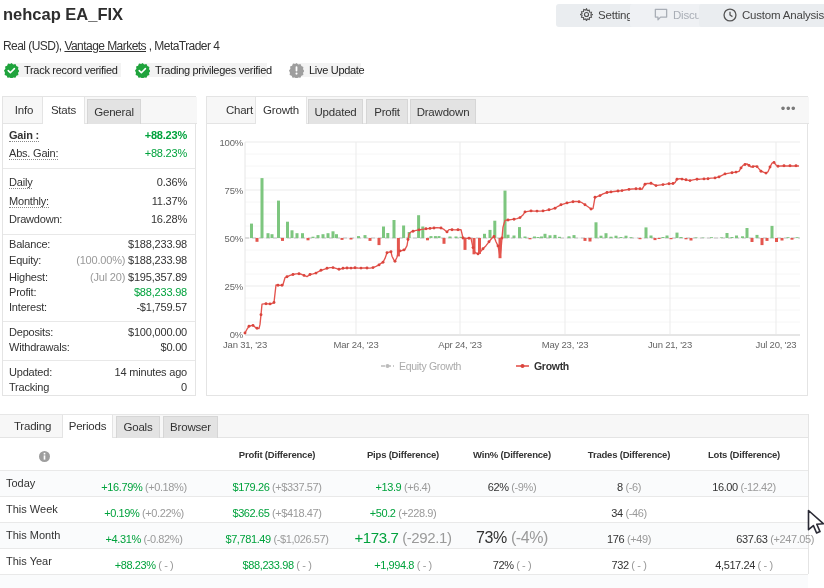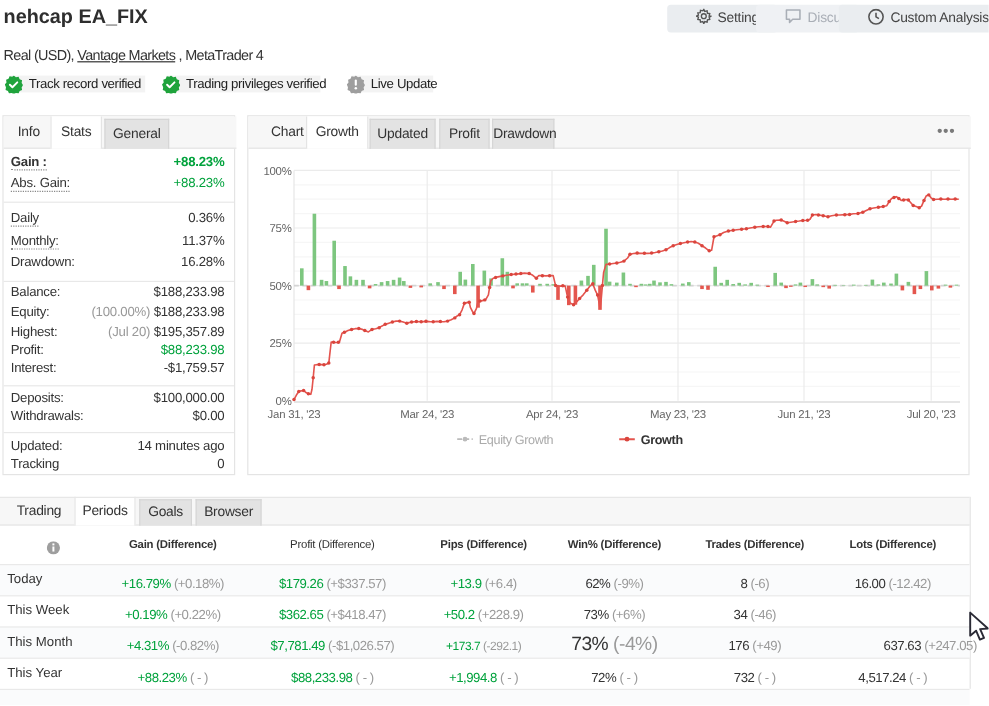--- a/index.html
+++ b/index.html
@@ -82,21 +82,21 @@
 </div>
 </div>
 
 <div style="position:absolute;left:206px;top:96px;width:602px;height:300px;border:1px solid #e4e4e4;box-sizing:border-box;background:#fff">
 <div style="position:relative;width:600px;height:298px">
 <div style="position:absolute;left:0px;top:0px;width:602px;height:27px;background:#f7f7f7;border-bottom:1px solid #e4e4e4;box-sizing:border-box"></div>
 <div style="position:absolute;left:8px;top:0px;width:38px;height:27px;line-height:27px;text-align:right;font-size:11.5px;color:#333;letter-spacing:-0.2px">Chart</div>
 <div style="position:absolute;left:48px;top:0px;width:52px;height:27px;background:#fff;border-left:1px solid #e4e4e4;border-right:1px solid #e4e4e4;box-sizing:border-box;text-align:center;font-size:11.5px;color:#333;line-height:27px;letter-spacing:-0.2px">Growth</div>
 <div style="position:absolute;left:101px;top:2px;width:55px;height:25px;background:#e3e3e3;border:1px solid #d6d6d6;border-bottom:none;box-sizing:border-box;text-align:center;font-size:11.5px;color:#333;line-height:24px;letter-spacing:-0.2px">Updated</div>
 <div style="position:absolute;left:159px;top:2px;width:42px;height:25px;background:#e3e3e3;border:1px solid #d6d6d6;border-bottom:none;box-sizing:border-box;text-align:center;font-size:11.5px;color:#333;line-height:24px;letter-spacing:-0.2px">Profit</div>
-<div style="position:absolute;left:203px;top:2px;width:52px;height:25px;background:#e3e3e3;border:1px solid #d6d6d6;border-bottom:none;box-sizing:border-box;text-align:center;font-size:11.5px;color:#333;line-height:24px;letter-spacing:-0.2px">Drawdown</div>
+<div style="position:absolute;left:203px;top:2px;width:66px;height:25px;background:#e3e3e3;border:1px solid #d6d6d6;border-bottom:none;box-sizing:border-box;text-align:center;font-size:11.5px;color:#333;line-height:24px;letter-spacing:-0.2px">Drawdown</div>
 <div style="position:absolute;right:11px;top:4px;font-size:13px;color:#7a7a7a;letter-spacing:0.5px">•••</div>
 </div>
 </div>
 <svg width="602" height="273" viewBox="0 0 602 273" style="position:absolute;left:206px;top:123px">
 <line x1="39" y1="31" x2="594" y2="31" stroke="#f6f6f6" stroke-width="1"></line>
 <line x1="39" y1="43" x2="594" y2="43" stroke="#f6f6f6" stroke-width="1"></line>
 <line x1="39" y1="55" x2="594" y2="55" stroke="#f6f6f6" stroke-width="1"></line>
 <line x1="39" y1="79" x2="594" y2="79" stroke="#f6f6f6" stroke-width="1"></line>
 <line x1="39" y1="91" x2="594" y2="91" stroke="#f6f6f6" stroke-width="1"></line>
 <line x1="39" y1="103" x2="594" y2="103" stroke="#f6f6f6" stroke-width="1"></line>
@@ -354,45 +354,43 @@
 <div style="position:absolute;left:62px;top:414px;width:51px;height:24px;background:#fff;border-left:1px solid #e4e4e4;border-right:1px solid #e4e4e4;box-sizing:border-box;text-align:center;font-size:11.5px;color:#333;line-height:24px;letter-spacing:-0.2px">Periods</div>
 <div style="position:absolute;left:116px;top:416px;width:44px;height:22px;background:#e3e3e3;border:1px solid #d6d6d6;border-bottom:none;box-sizing:border-box;text-align:center;font-size:11.5px;color:#333;line-height:21px;letter-spacing:-0.2px">Goals</div>
 <div style="position:absolute;left:163px;top:416px;width:55px;height:22px;background:#e3e3e3;border:1px solid #d6d6d6;border-bottom:none;box-sizing:border-box;text-align:center;font-size:11.5px;color:#333;line-height:21px;letter-spacing:-0.2px">Browser</div>
 <div style="position:absolute;left:808px;top:414px;width:1px;height:160px;background:#e4e4e4"></div>
 <div style="position:absolute;left:0;top:414px;width:808px;height:1px;background:#e7e7e7"></div>
 <svg width="11" height="11" viewBox="0 0 12 12" style="position:absolute;left:39px;top:451px">
       <circle cx="6" cy="6" r="6" fill="#9e9e9e"></circle>
       <rect x="5.1" y="4.8" width="1.8" height="4.6" fill="#fff"></rect>
       <rect x="5.1" y="2" width="1.8" height="1.8" fill="#fff"></rect>
     </svg>
-<div style="position:absolute;left:74px;top:444px;width:140px;text-align:center"><span style="font-size:9.5px;font-weight:bold;color:#333;letter-spacing:-0.2px">Gain (Difference)</span></div>
-<div style="position:absolute;left:207px;top:444px;width:140px;text-align:center"><span style="font-size:9.5px;font-weight:normal;color:#333;letter-spacing:-0.2px">Profit (Difference)</span></div>
+<div style="position:absolute;left:207px;top:444px;width:140px;text-align:center"><span style="font-size:9.5px;font-weight:bold;color:#333;letter-spacing:-0.2px">Profit (Difference)</span></div>
 <div style="position:absolute;left:333px;top:444px;width:140px;text-align:center"><span style="font-size:9.5px;font-weight:bold;color:#333;letter-spacing:-0.2px">Pips (Difference)</span></div>
 <div style="position:absolute;left:442px;top:444px;width:140px;text-align:center"><span style="font-size:9.5px;font-weight:bold;color:#333;letter-spacing:-0.2px">Win% (Difference)</span></div>
 <div style="position:absolute;left:559px;top:444px;width:140px;text-align:center"><span style="font-size:9.5px;font-weight:bold;color:#333;letter-spacing:-0.2px">Trades (Difference)</span></div>
 <div style="position:absolute;left:674px;top:444px;width:140px;text-align:center"><span style="font-size:9.5px;font-weight:bold;color:#333;letter-spacing:-0.2px">Lots (Difference)</span></div>
 <div style="position:absolute;left:0;top:470px;width:808px;height:26px;background:#fafbfc"></div>
 <div style="position:absolute;left:6px;top:477px;font-size:11px;color:#333">Today</div>
 <div style="position:absolute;left:74px;top:477px;width:140px;text-align:center"><span style="font-size:11px;letter-spacing:-0.4px;white-space:nowrap"><span style="color:#00a23c">+16.79%</span> <span style="color:#9a9a9a">(+0.18%)</span></span></div>
 <div style="position:absolute;left:207px;top:477px;width:140px;text-align:center"><span style="font-size:11px;letter-spacing:-0.4px;white-space:nowrap"><span style="color:#00a23c">$179.26</span> <span style="color:#9a9a9a">(+$337.57)</span></span></div>
 <div style="position:absolute;left:333px;top:477px;width:140px;text-align:center"><span style="font-size:11px;letter-spacing:-0.4px;white-space:nowrap"><span style="color:#00a23c">+13.9</span> <span style="color:#9a9a9a">(+6.4)</span></span></div>
 <div style="position:absolute;left:442px;top:477px;width:140px;text-align:center"><span style="font-size:11px;letter-spacing:-0.4px;white-space:nowrap"><span style="color:#333">62%</span> <span style="color:#9a9a9a">(-9%)</span></span></div>
 <div style="position:absolute;left:559px;top:477px;width:140px;text-align:center"><span style="font-size:11px;letter-spacing:-0.4px;white-space:nowrap"><span style="color:#333">8</span> <span style="color:#9a9a9a">(-6)</span></span></div>
 <div style="position:absolute;left:674px;top:477px;width:140px;text-align:center"><span style="font-size:11px;letter-spacing:-0.4px;white-space:nowrap"><span style="color:#333">16.00</span> <span style="color:#9a9a9a">(-12.42)</span></span></div>
 <div style="position:absolute;left:6px;top:503px;font-size:11px;color:#333">This Week</div>
 <div style="position:absolute;left:74px;top:503px;width:140px;text-align:center"><span style="font-size:11px;letter-spacing:-0.4px;white-space:nowrap"><span style="color:#00a23c">+0.19%</span> <span style="color:#9a9a9a">(+0.22%)</span></span></div>
 <div style="position:absolute;left:207px;top:503px;width:140px;text-align:center"><span style="font-size:11px;letter-spacing:-0.4px;white-space:nowrap"><span style="color:#00a23c">$362.65</span> <span style="color:#9a9a9a">(+$418.47)</span></span></div>
 <div style="position:absolute;left:333px;top:503px;width:140px;text-align:center"><span style="font-size:11px;letter-spacing:-0.4px;white-space:nowrap"><span style="color:#00a23c">+50.2</span> <span style="color:#9a9a9a">(+228.9)</span></span></div>
-<div style="position:absolute;left:442px;top:503px;width:140px;text-align:center"><span style="font-size:11px;letter-spacing:-0.4px;white-space:nowrap"><span style="color:#333">73%</span> <span style="color:#9a9a9a">(+6%)</span></span></div>
 <div style="position:absolute;left:559px;top:503px;width:140px;text-align:center"><span style="font-size:11px;letter-spacing:-0.4px;white-space:nowrap"><span style="color:#333">34</span> <span style="color:#9a9a9a">(-46)</span></span></div>
 <div style="position:absolute;left:0;top:522px;width:808px;height:26px;background:#fafbfc"></div>
 <div style="position:absolute;left:6px;top:529px;font-size:11px;color:#333">This Month</div>
 <div style="position:absolute;left:74px;top:529px;width:140px;text-align:center"><span style="font-size:11px;letter-spacing:-0.4px;white-space:nowrap"><span style="color:#00a23c">+4.31%</span> <span style="color:#9a9a9a">(-0.82%)</span></span></div>
 <div style="position:absolute;left:207px;top:529px;width:140px;text-align:center"><span style="font-size:11px;letter-spacing:-0.4px;white-space:nowrap"><span style="color:#00a23c">$7,781.49</span> <span style="color:#9a9a9a">(-$1,026.57)</span></span></div>
-<div style="position:absolute;left:333px;top:529px;width:140px;text-align:center"><span style="font-size:10px;letter-spacing:-0.4px;white-space:nowrap"><span style="color:#00a23c">+173.7</span> <span style="color:#9a9a9a">(-292.1)</span></span></div>
+<div style="position:absolute;left:333px;top:529px;width:140px;text-align:center"><span style="font-size:15px;letter-spacing:-0.4px;white-space:nowrap"><span style="color:#00a23c">+173.7</span> <span style="color:#9a9a9a">(-292.1)</span></span></div>
 <div style="position:absolute;left:442px;top:529px;width:140px;text-align:center"><span style="font-size:16px;letter-spacing:-0.4px;white-space:nowrap"><span style="color:#333">73%</span> <span style="color:#9a9a9a">(-4%)</span></span></div>
 <div style="position:absolute;left:559px;top:529px;width:140px;text-align:center"><span style="font-size:11px;letter-spacing:-0.4px;white-space:nowrap"><span style="color:#333">176</span> <span style="color:#9a9a9a">(+49)</span></span></div>
 <div style="position:absolute;left:674px;top:529px;width:140px;text-align:right"><span style="font-size:11px;letter-spacing:-0.4px;white-space:nowrap"><span style="color:#333">637.63</span> <span style="color:#9a9a9a">(+247.05)</span></span></div>
 <div style="position:absolute;left:6px;top:555px;font-size:11px;color:#333">This Year</div>
 <div style="position:absolute;left:74px;top:555px;width:140px;text-align:center"><span style="font-size:11px;letter-spacing:-0.4px;white-space:nowrap"><span style="color:#00a23c">+88.23%</span> <span style="color:#9a9a9a">(&nbsp;-&nbsp;)</span></span></div>
 <div style="position:absolute;left:207px;top:555px;width:140px;text-align:center"><span style="font-size:11px;letter-spacing:-0.4px;white-space:nowrap"><span style="color:#00a23c">$88,233.98</span> <span style="color:#9a9a9a">(&nbsp;-&nbsp;)</span></span></div>
 <div style="position:absolute;left:333px;top:555px;width:140px;text-align:center"><span style="font-size:11px;letter-spacing:-0.4px;white-space:nowrap"><span style="color:#00a23c">+1,994.8</span> <span style="color:#9a9a9a">(&nbsp;-&nbsp;)</span></span></div>
 <div style="position:absolute;left:442px;top:555px;width:140px;text-align:center"><span style="font-size:11px;letter-spacing:-0.4px;white-space:nowrap"><span style="color:#333">72%</span> <span style="color:#9a9a9a">(&nbsp;-&nbsp;)</span></span></div>
 <div style="position:absolute;left:559px;top:555px;width:140px;text-align:center"><span style="font-size:11px;letter-spacing:-0.4px;white-space:nowrap"><span style="color:#333">732</span> <span style="color:#9a9a9a">(&nbsp;-&nbsp;)</span></span></div>
 <div style="position:absolute;left:674px;top:555px;width:140px;text-align:center"><span style="font-size:11px;letter-spacing:-0.4px;white-space:nowrap"><span style="color:#333">4,517.24</span> <span style="color:#9a9a9a">(&nbsp;-&nbsp;)</span></span></div>

